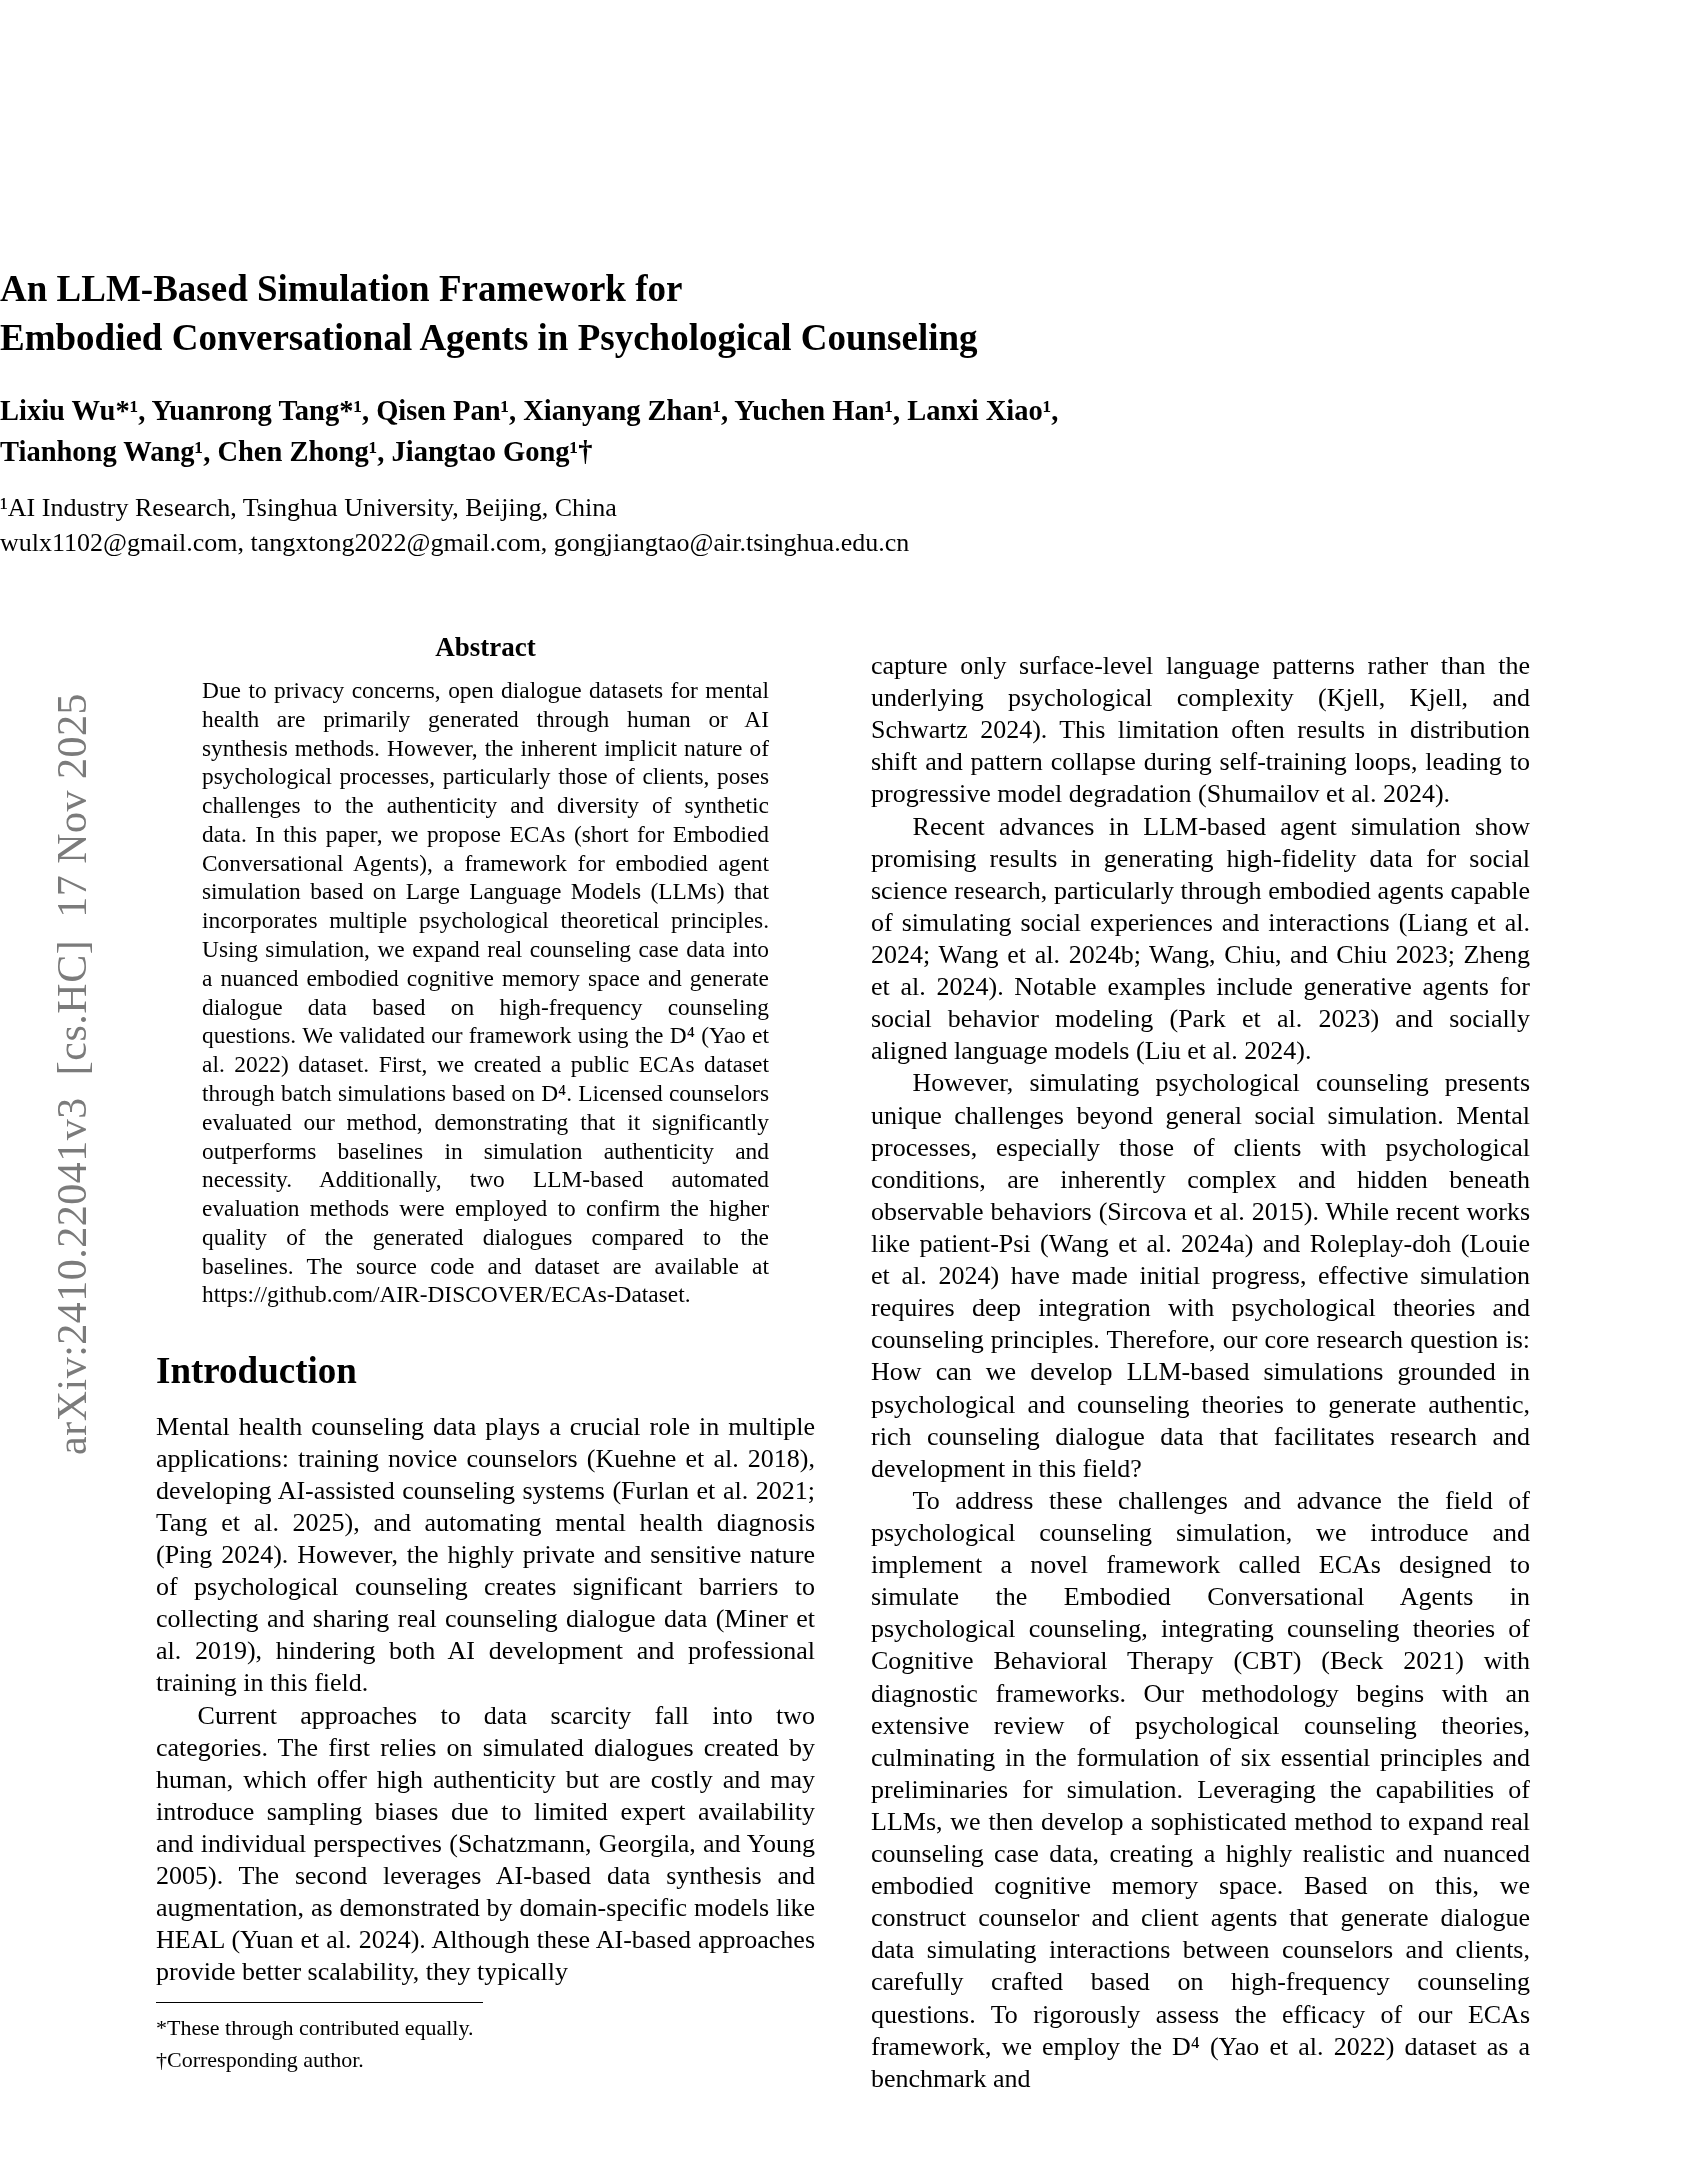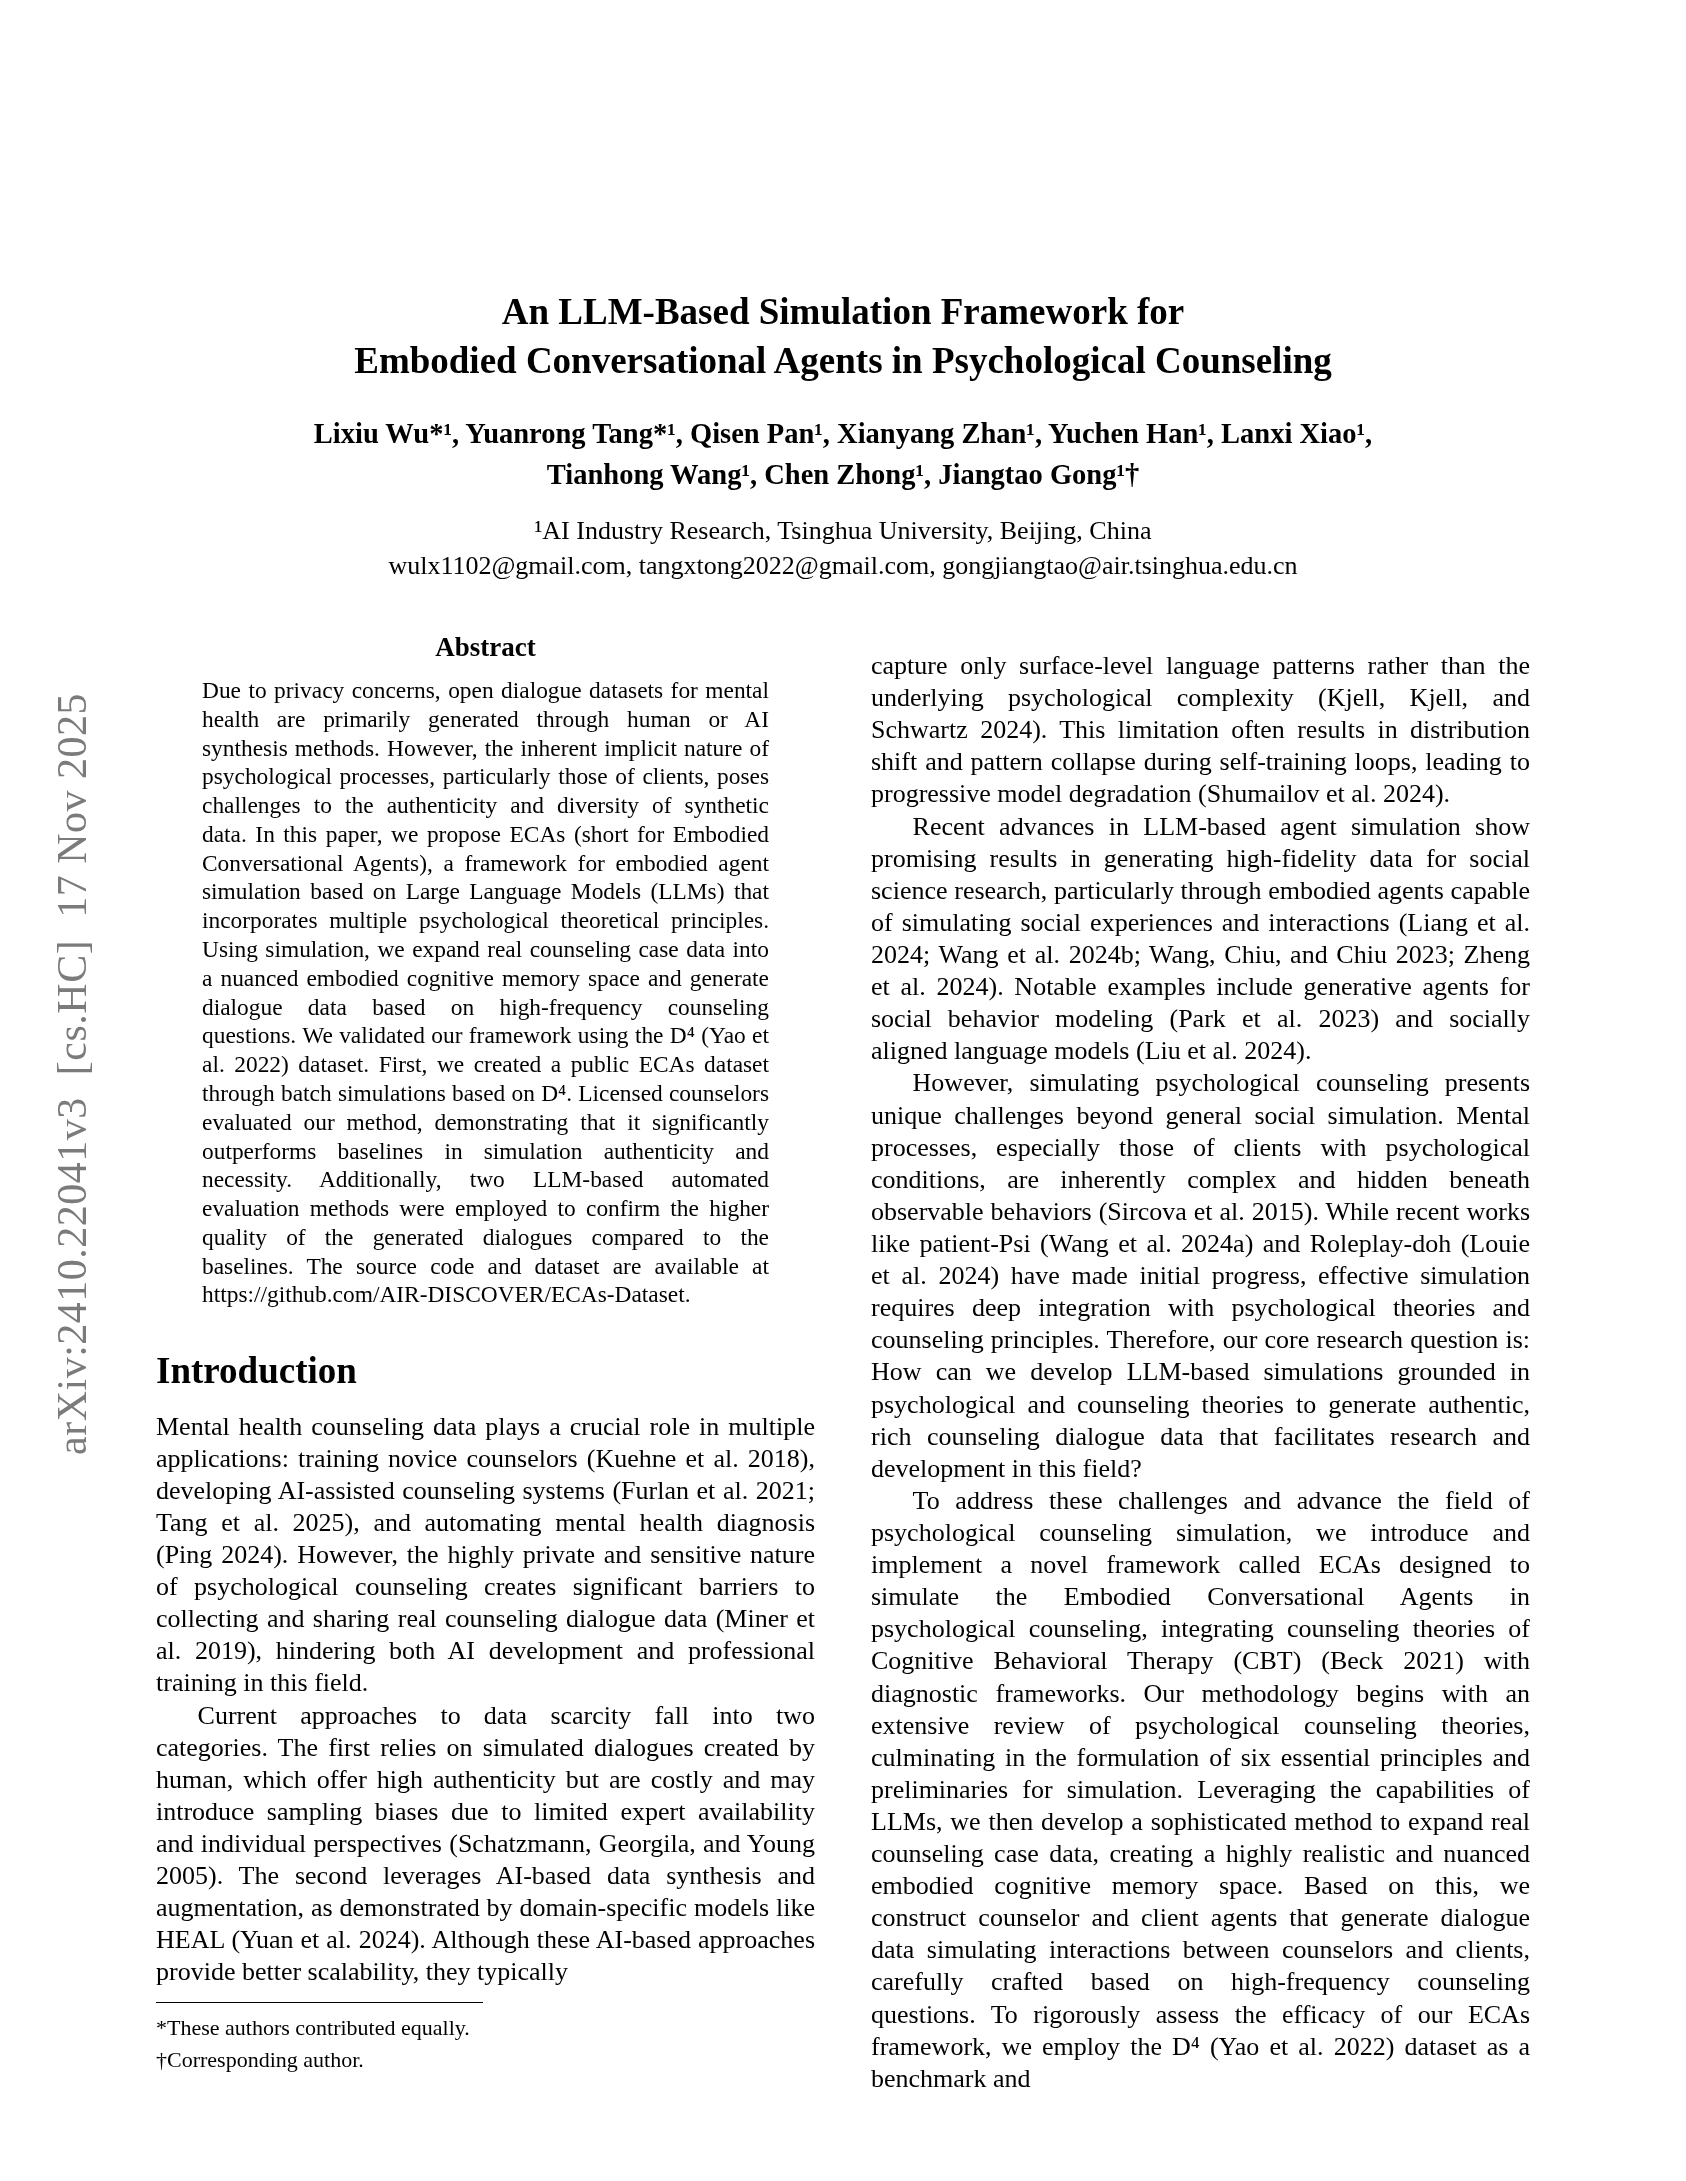--- a/index.html
+++ b/index.html
@@ -25,24 +25,23 @@
     transform: translate(-50%, -50%) rotate(-90deg);
     white-space: pre;
     color: #7b7b7b;
     font-size: 42px;
     letter-spacing: 0.5px;
   }
 
   
   .header {
     position: absolute;
-    top: 288px;
+    top: 265px;
     left: 0;
     width: 100%;
-    text-align: center;
   }
   .paper-title {
     font-size: 37px;
     font-weight: bold;
     line-height: 1.32;
     margin: 0;
   }
   .authors {
     margin-top: 27.5px;
     font-size: 28.5px;
@@ -142,18 +141,18 @@
 
   <div class="col col-right">
     <p class="body-par">capture only surface-level language patterns rather than the underlying psychological complexity (Kjell, Kjell, and Schwartz 2024). This limitation often results in distribution shift and pattern collapse during self-training loops, leading to progressive model degradation (Shumailov et al. 2024).</p>
     <p class="body-par indent">Recent advances in LLM-based agent simulation show promising results in generating high-fidelity data for social science research, particularly through embodied agents capable of simulating social experiences and interactions (Liang et al. 2024; Wang et al. 2024b; Wang, Chiu, and Chiu 2023; Zheng et al. 2024). Notable examples include generative agents for social behavior modeling (Park et al. 2023) and socially aligned language models (Liu et al. 2024).</p>
     <p class="body-par indent">However, simulating psychological counseling presents unique challenges beyond general social simulation. Mental processes, especially those of clients with psychological conditions, are inherently complex and hidden beneath observable behaviors (Sircova et al. 2015). While recent works like patient-Psi (Wang et al. 2024a) and Roleplay-doh (Louie et al. 2024) have made initial progress, effective simulation requires deep integration with psychological theories and counseling principles. Therefore, our core research question is: How can we develop LLM-based simulations grounded in psychological and counseling theories to generate authentic, rich counseling dialogue data that facilitates research and development in this field?</p>
     <p class="body-par indent">To address these challenges and advance the field of psychological counseling simulation, we introduce and implement a novel framework called ECAs designed to simulate the Embodied Conversational Agents in psychological counseling, integrating counseling theories of Cognitive Behavioral Therapy (CBT) (Beck 2021) with diagnostic frameworks. Our methodology begins with an extensive review of psychological counseling theories, culminating in the formulation of six essential principles and preliminaries for simulation. Leveraging the capabilities of LLMs, we then develop a sophisticated method to expand real counseling case data, creating a highly realistic and nuanced embodied cognitive memory space. Based on this, we construct counselor and client agents that generate dialogue data simulating interactions between counselors and clients, carefully crafted based on high-frequency counseling questions. To rigorously assess the efficacy of our ECAs framework, we employ the D⁴ (Yao et al. 2022) dataset as a benchmark and</p>
   </div>
 
   <div class="footnotes">
     <hr class="footnote-rule">
-    <div>*These authors contributed equally.</div>
+    <div>*These through contributed equally.</div>
     <div>†Corresponding author.</div>
   </div>
 
 </div>
 
 
 </body></html>

